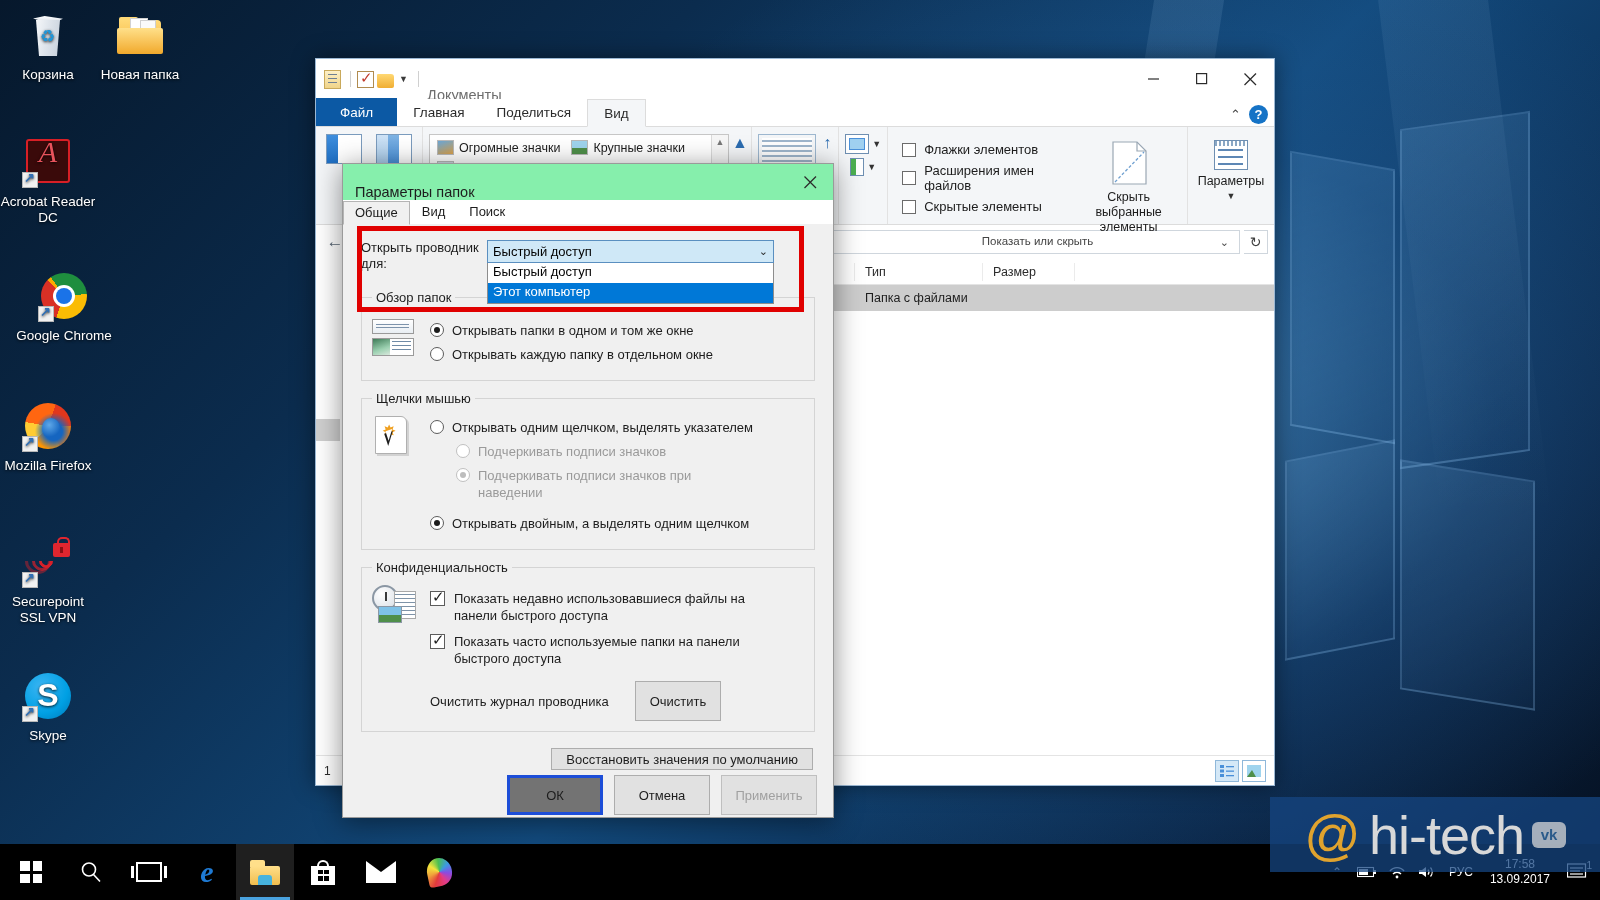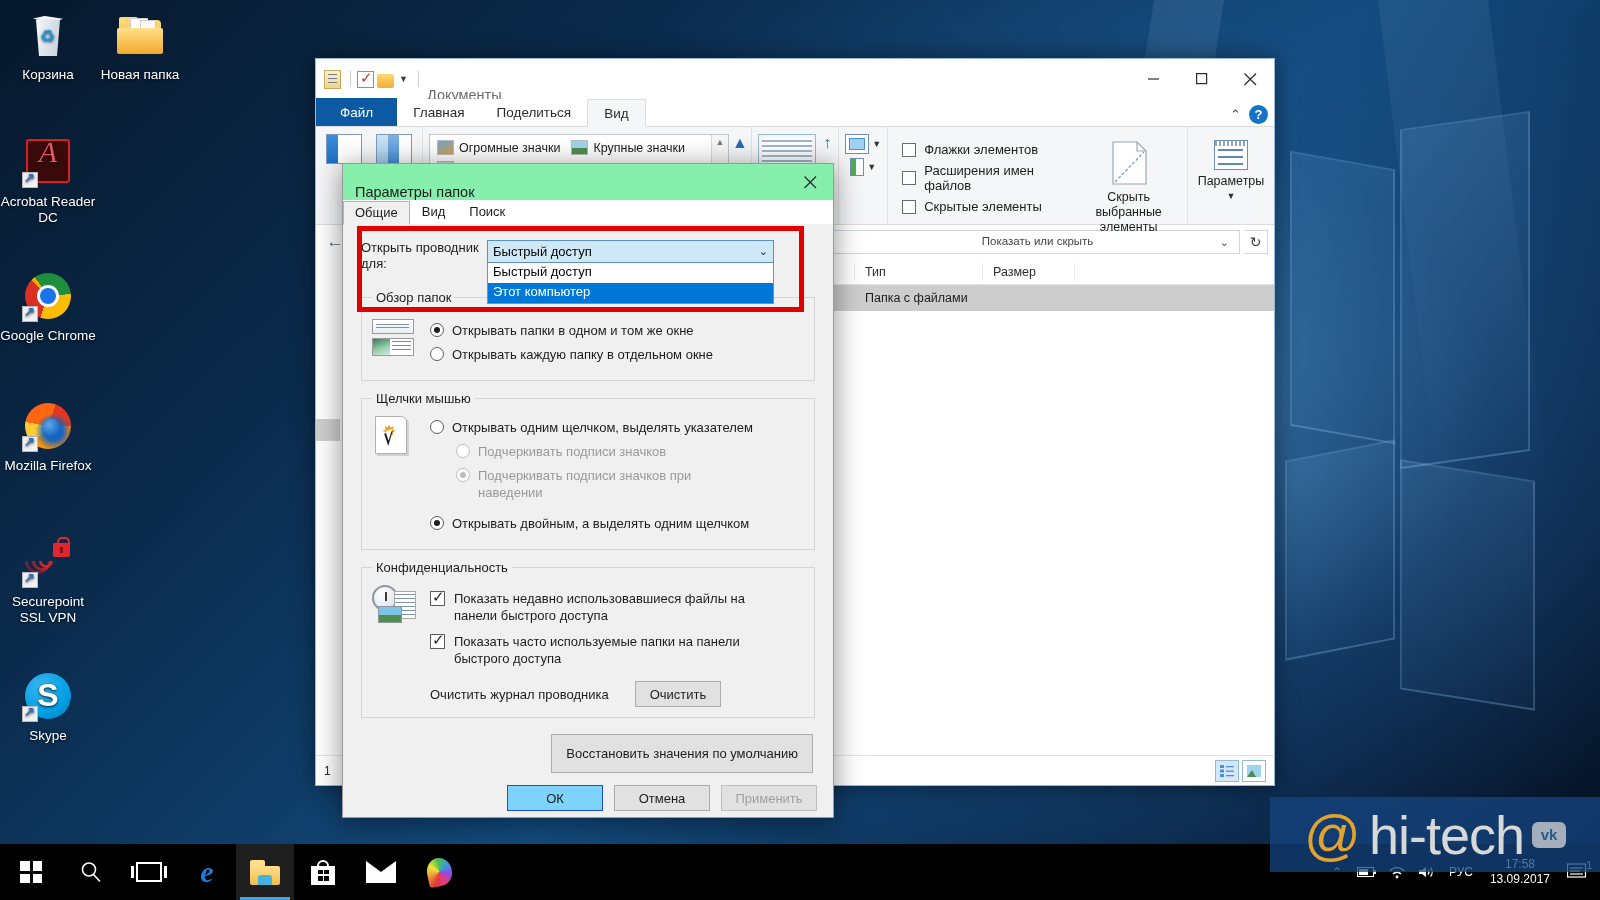--- a/index.html
+++ b/index.html
@@ -368,24 +368,24 @@
 
   .cb-row { display: flex; align-items: flex-start; gap: 9px; margin: 9px 0; font-size: 13px; color: #1d1d1d; line-height: 17px;}
   .cbx {
     width: 15px; height: 15px; border: 1px solid #5c5c5c; background: #fff; flex: 0 0 auto; margin-top: 1px; position: relative;
   }
   .cbx.checked::after { content:"✓"; position:absolute; left:1px; top:-4px; font-size:15px; color:#1d1d1d; }
 
   .clear-row { display: flex; align-items: center; margin-top: 14px; font-size: 13px; color: #1d1d1d; }
   .btn {
     border: 1px solid #adadad; background: #e1e1e1; font-size: 13px; color: #1d1d1d;
-    height: 26px; padding: 0 14px; font-family: "Liberation Sans", sans-serif;
-  }
-  .btn.wide { height: 39px; }
-  .btn.primary { border: 1px solid #1d4ed8; background: #7dd3fc; }
+    height: 40px; padding: 0 14px; font-family: "Liberation Sans", sans-serif;
+  }
+  .btn.wide { height: 22px; }
+  .btn.primary { border: 3px solid #1d4ed8; background: #737373; }
   .btn.disabled { color: #a0a0a0; border-color: #bfbfbf; }
   .restore-row { display: flex; justify-content: flex-end; margin-top: 16px; padding-right: 2px; }
   .dlg-footer {
     height: 50px; display: flex; align-items: center; justify-content: flex-end;
     gap: 11px; padding: 0 16px; flex: 0 0 auto;
   }
   .dlg-footer .btn { width: 96px; padding: 0; }
 
   
   .gi-folders { width: 44px; height: 38px; position: relative; }
@@ -516,21 +516,21 @@
   </div>
 
   <div class="desk-icon" style="left:0px;top:137px;">
     <div class="glyph" style="position:relative;">
       <div class="ico-acrobat"></div>
       <div class="shortcut-arrow"></div>
     </div>
     <div>Acrobat Reader DC</div>
   </div>
 
-  <div class="desk-icon" style="left:0px;top:272px;">
+  <div class="desk-icon" style="left:16px;top:272px;">
     <div class="glyph" style="position:relative;">
       <div class="ico-chrome"></div>
       <div class="shortcut-arrow"></div>
     </div>
     <div>Google Chrome</div>
   </div>
 
   <div class="desk-icon" style="left:0px;top:402px;">
     <div class="glyph" style="position:relative;">
       <div class="ico-firefox"></div>

